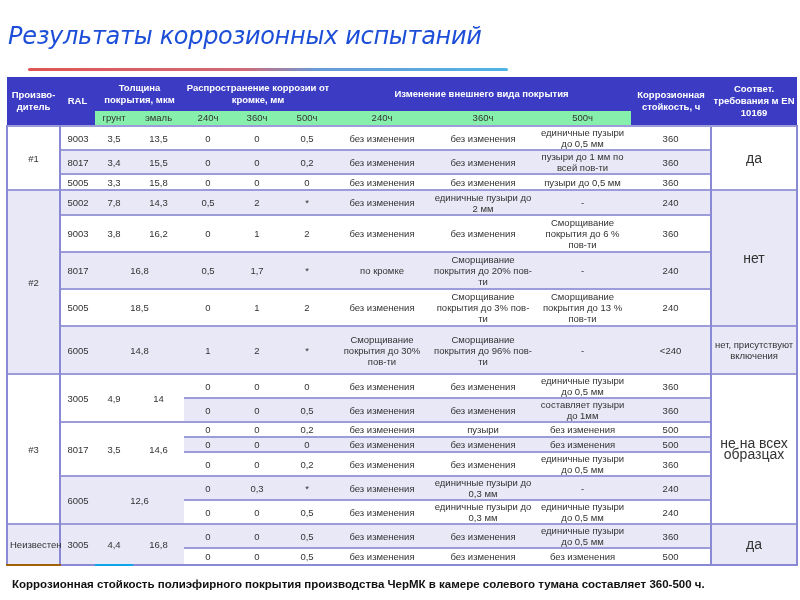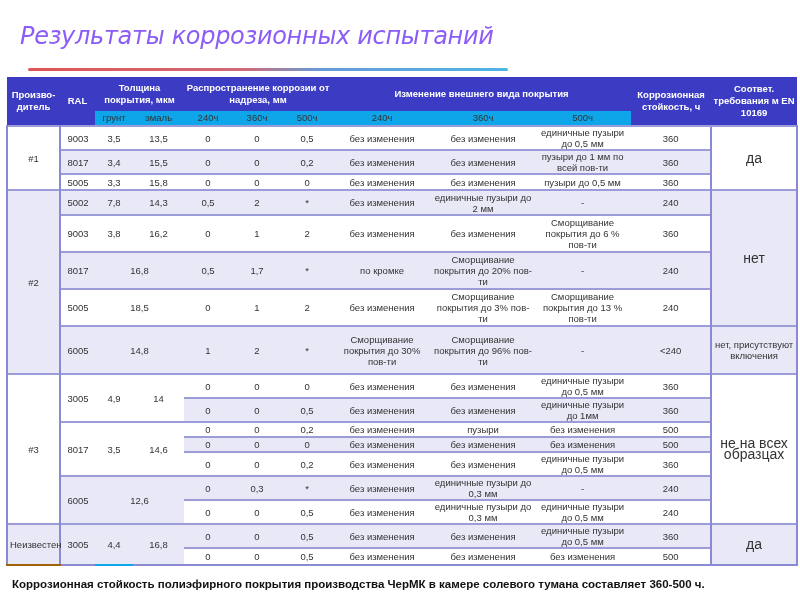--- a/index.html
+++ b/index.html
@@ -1,36 +1,36 @@
 <!DOCTYPE html>
 <html><head>
 <meta charset="utf-8">
 <style>
   html, body { margin: 0; padding: 0; }
   body {
     width: 800px; height: 600px; background: #ffffff; position: relative; overflow: hidden;
     font-family: "Liberation Sans", sans-serif; color: #333;
   }
   .title {
-    position: absolute; left: 20px; top: 22px;
+    position: absolute; left: 8px; top: 22px;
     font-family: "DejaVu Sans", sans-serif; font-style: italic; font-size: 24px;
-    color: #8b5cf6; letter-spacing: -0.3px;
+    color: #1d4ed8; letter-spacing: -0.3px;
   }
   .title-line {
     position: absolute; left: 28px; top: 68px; width: 480px; height: 3px;
     background: linear-gradient(to right, #e05555 0%, #d06a78 45%, #6a9ad6 60%, #4fb4e6 100%);
     border-radius: 2px;
   }
   .table-wrap { position: absolute; left: 6px; top: 77px; width: 790px; }
   table { border-collapse: collapse; width: 790px; table-layout: fixed; font-size: 9.5px; }
   th {
     background: #3b3bc4; color: #fff; font-weight: bold; font-size: 9.5px;
     text-align: center; line-height: 12px; padding: 1px 2px;
   }
-  th.sub { background: #0ea5e9; color: #333; font-weight: normal; }
+  th.sub { background: #86efac; color: #333; font-weight: normal; }
   td {
     text-align: center; vertical-align: middle; line-height: 11px; padding: 0 2px;
     border-top: 2px solid #9c9cd8; color: #333;
   }
   td.w { background: #ffffff; }
   td.l { background: #e8e8f7; }
   .outer { border-left: 2px solid #8a8ad4; border-right: 2px solid #8a8ad4; }
   .bottom-row td { border-bottom: 2px solid #8a8ad4; }
   .big { font-size: 14px; }
   .footer {
@@ -57,21 +57,21 @@
         <col style="width:102px">
         <col style="width:97px">
     <col style="width:80px">
         <col style="width:86px">
   </colgroup>
   <thead>
     <tr style="height:34px">
       <th rowspan="2">Произво-дитель</th>
       <th rowspan="2">RAL</th>
       <th colspan="2">Толщина покрытия, мкм</th>
-      <th colspan="3">Распространение коррозии от надреза, мм</th>
+      <th colspan="3">Распространение коррозии от кромке, мм</th>
       <th colspan="3">Изменение внешнего вида покрытия</th>
       <th rowspan="2">Коррозионная стойкость, ч</th>
       <th rowspan="2">Соответ. требования м EN 10169</th>
     </tr>
     <tr style="height:15px">
       <th class="sub">грунт</th>
       <th class="sub">эмаль</th>
       <th class="sub">240ч</th>
       <th class="sub">360ч</th>
       <th class="sub">500ч</th>
@@ -195,21 +195,21 @@
       <td class="w">единичные пузыри до 0,5 мм</td>
       <td class="w">360</td>
       <td rowspan="7" class="w outer big">не на всех образцах</td>
     </tr>
     <tr style="height:24px">
       <td class="l">0</td>
       <td class="l">0</td>
       <td class="l">0,5</td>
       <td class="l">без изменения</td>
       <td class="l">без изменения</td>
-      <td class="l">единичные пузыри до 1мм</td>
+      <td class="l">составляет пузыри до 1мм</td>
       <td class="l">360</td>
     </tr>
     <tr style="height:15px">
       <td rowspan="3" class="w">8017</td>
       <td rowspan="3" class="w">3,5</td>
       <td rowspan="3" class="w">14,6</td>
       <td class="w">0</td>
       <td class="w">0</td>
       <td class="w">0,2</td>
       <td class="w">без изменения</td>

